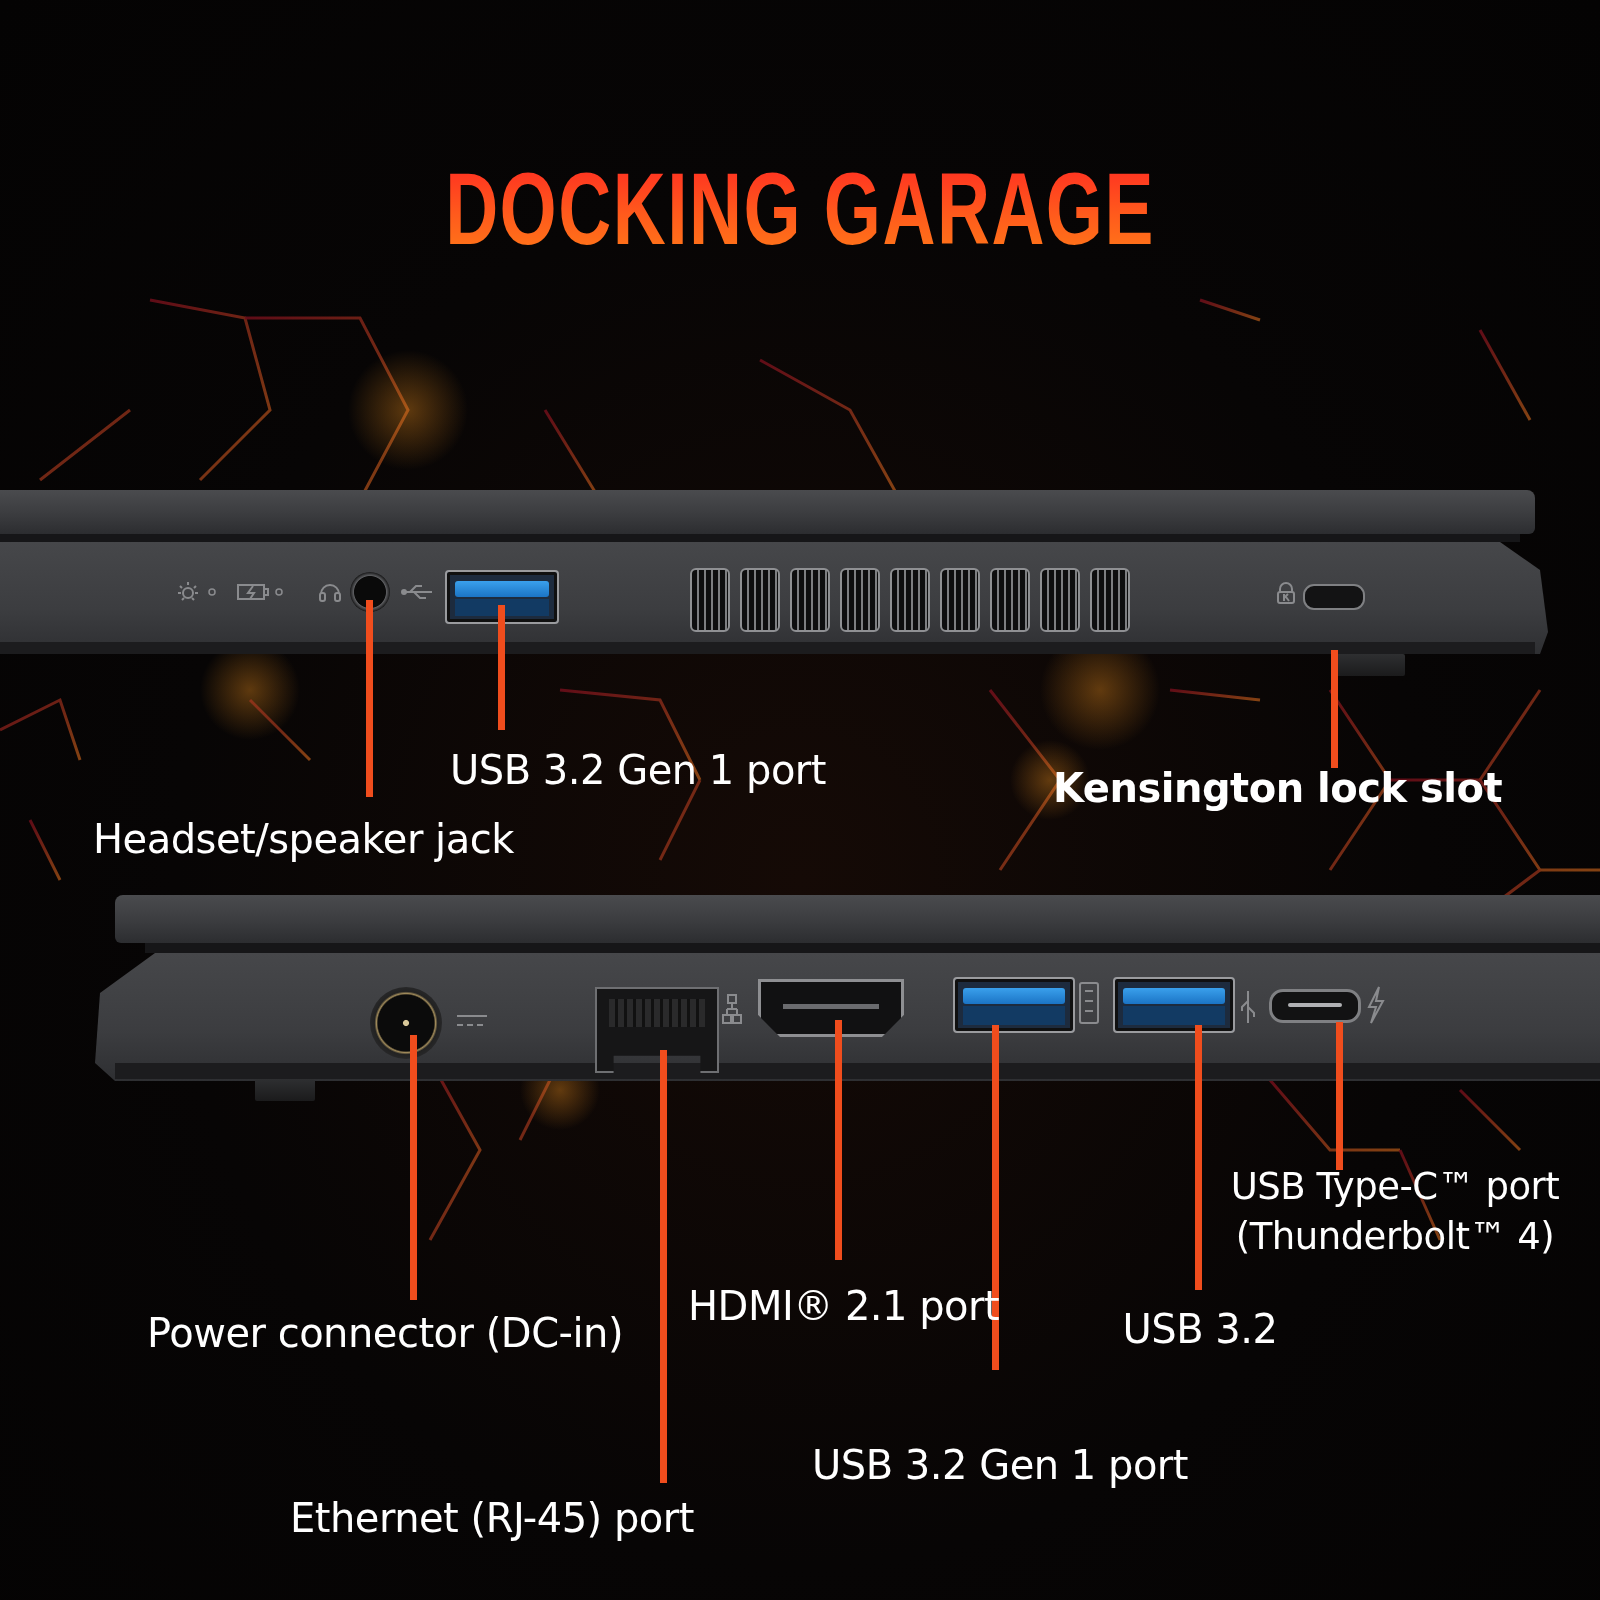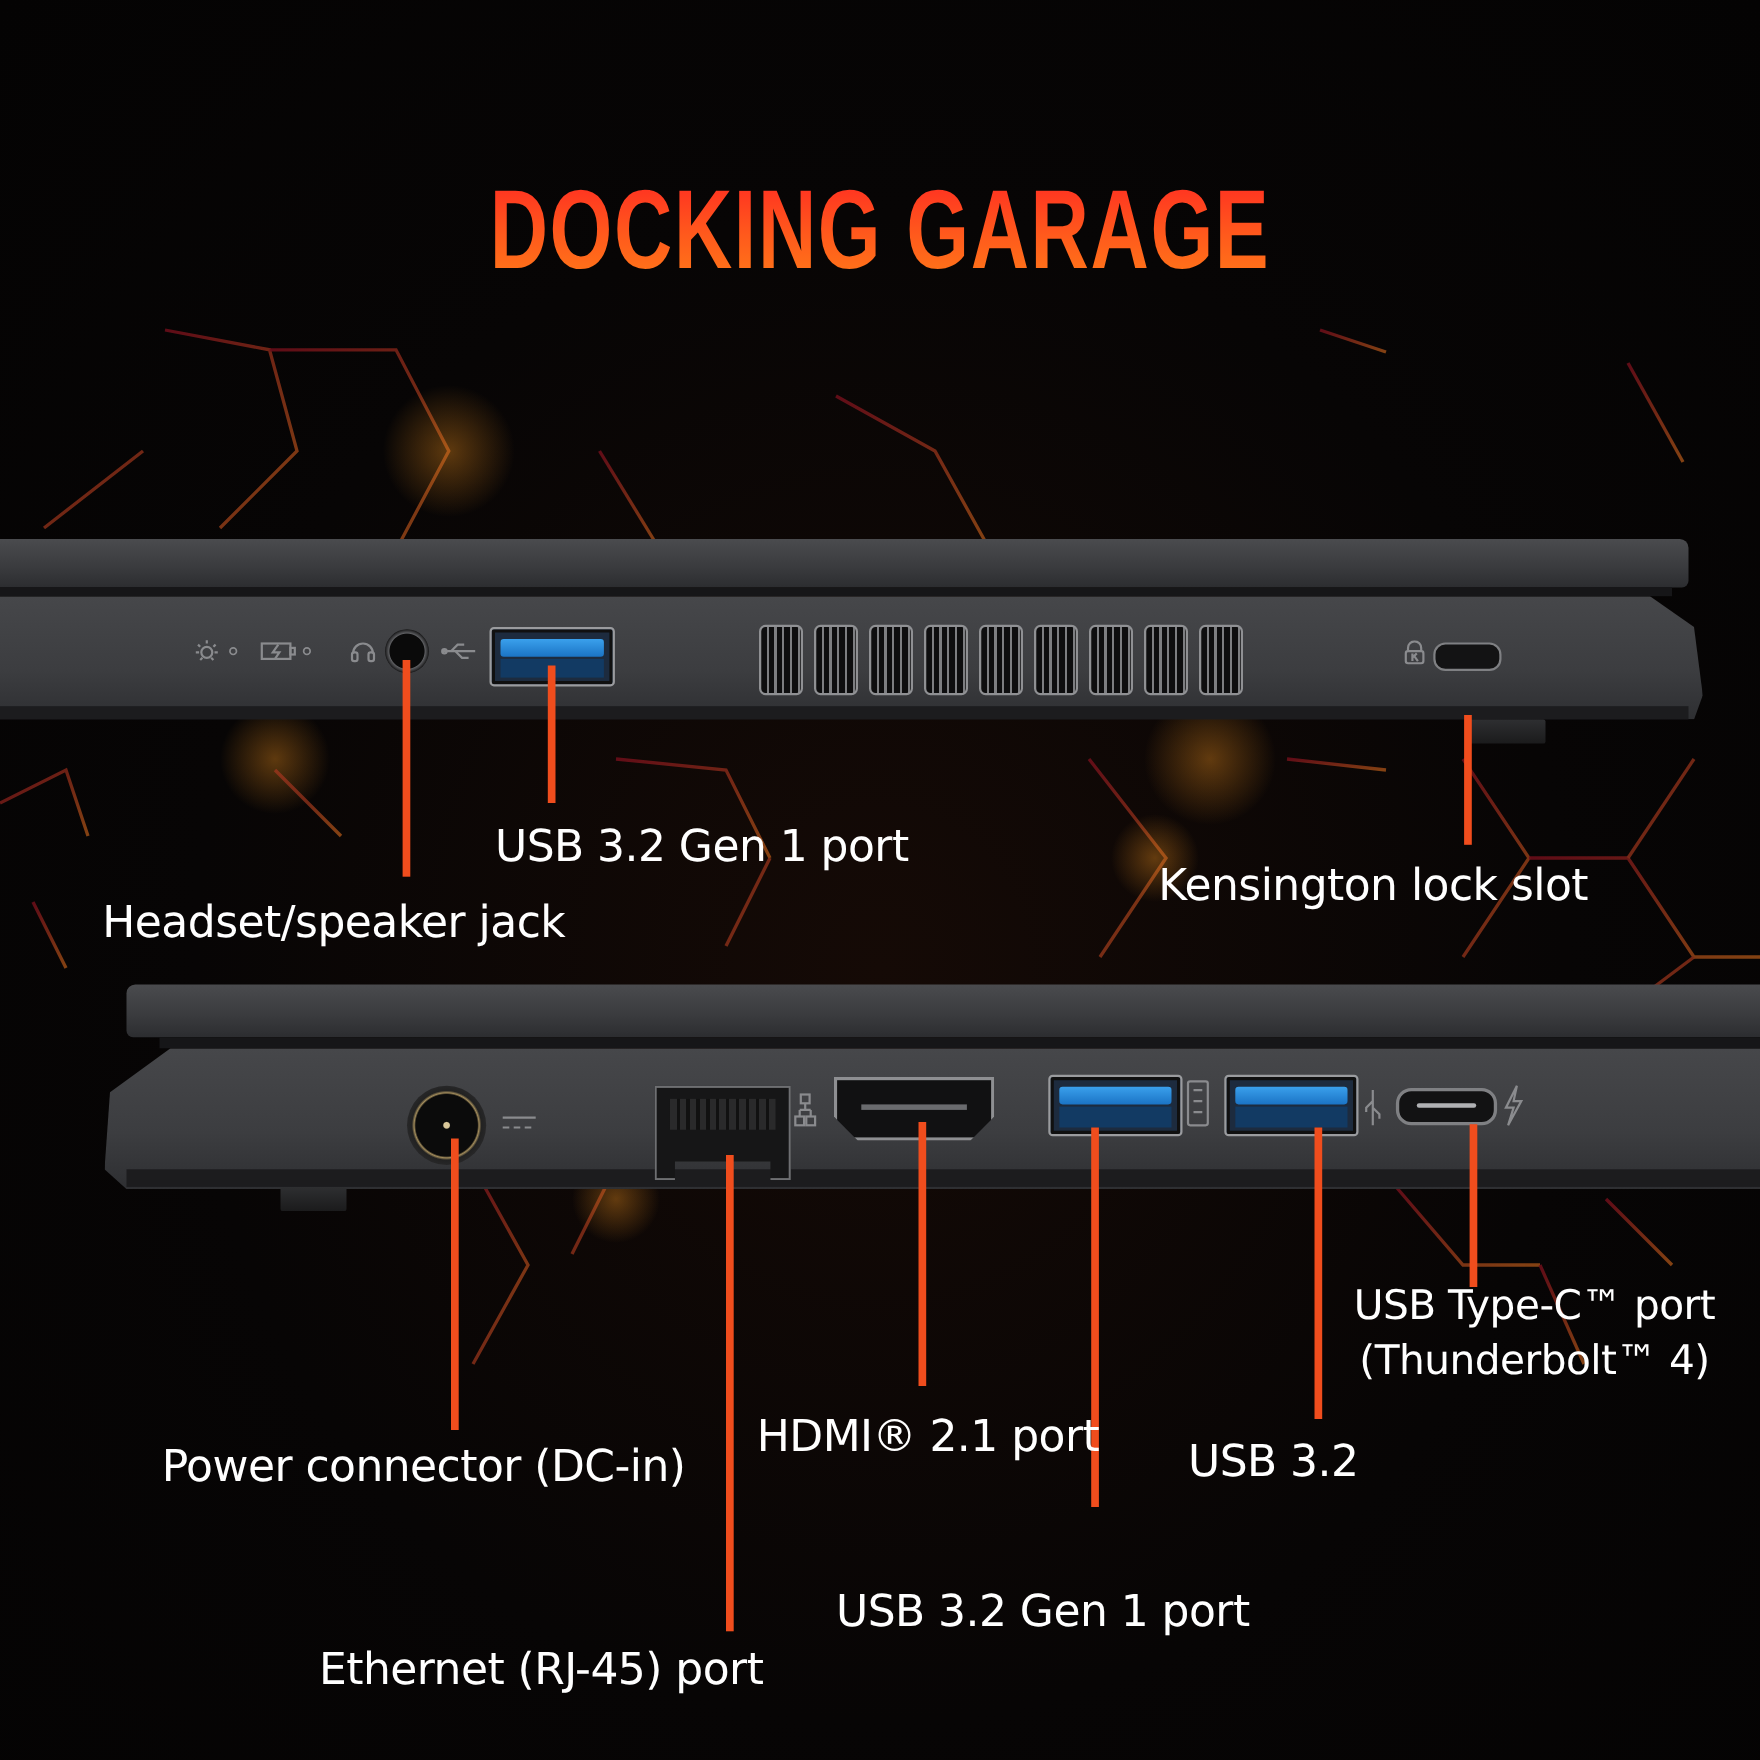--- a/index.html
+++ b/index.html
@@ -7,21 +7,21 @@
   .bg{position:absolute;inset:0;background:radial-gradient(ellipse at 50% 55%,#150a06 0%,#070505 55%,#040303 100%);}
   .hex{position:absolute;inset:0;}
   .title{position:absolute;left:0;width:1600px;top:158px;text-align:center;font-family:"Liberation Sans Narrow","Liberation Sans",sans-serif;font-weight:bold;font-size:102px;letter-spacing:2px;transform:scaleX(0.72);transform-origin:center;background:linear-gradient(180deg,#ff2a22 0%,#ff5a1c 55%,#ff7a18 100%);-webkit-background-clip:text;background-clip:text;color:transparent;line-height:1;}
   .laptop{position:absolute;}
   .lid{position:absolute;background:linear-gradient(180deg,#4a4b4e 0%,#3b3c3f 55%,#2c2d30 100%);border-radius:6px;}
   .gap{position:absolute;background:#161618;}
   .base{position:absolute;background:linear-gradient(180deg,#46474a 0%,#3c3d40 60%,#2e2f32 100%);}
   .foot{position:absolute;background:linear-gradient(180deg,#2e2f31,#1b1b1c);border-radius:2px;}
   .leader{position:absolute;width:7px;background:#f04d1d;}
   .label{position:absolute;color:#ffffff;font-size:40px;line-height:1.4;white-space:nowrap;font-family:"DejaVu Sans",sans-serif;letter-spacing:-0.5px;}
-  .label.center{text-align:left;}
+  .label.center{text-align:center;}
   .usb-a{position:absolute;border:2px solid #9a9b9e;border-radius:4px;background:#1d2b3e;box-shadow:inset 0 0 0 3px #101010;}
   .usb-a .tongue{position:absolute;left:8px;right:8px;top:9px;height:16px;background:linear-gradient(180deg,#3aa0ec,#1b74c5);border-radius:3px;}
   .usb-a .inner{position:absolute;left:8px;right:8px;top:27px;bottom:6px;background:#123a63;}
   .vent{position:absolute;width:36px;height:60px;border:2px solid #8f9093;border-radius:6px;background:repeating-linear-gradient(90deg,#0e0e0f 0px,#0e0e0f 5px,#7d7e81 5px,#7d7e81 7px);}
   .icon-svg{position:absolute;}
 </style>
 </head>
 <body>
 
 <div class="bg"></div>
@@ -141,21 +141,21 @@
     </svg>
   <div style="position:absolute;left:1303px;top:94px;width:58px;height:22px;border-radius:11px;background:#131314;border:2px solid #7f8083;"></div>
 </div>
 
 <div class="leader" style="left:366px;top:600px;height:197px;"></div>
 <div class="leader" style="left:498px;top:605px;height:125px;"></div>
 <div class="leader" style="left:1331px;top:650px;height:118px;"></div>
 
 <div class="label" style="left:450px;top:742px;">USB 3.2 Gen 1 port</div>
 <div class="label" style="left:93px;top:811px;">Headset/speaker jack</div>
-<div class="label" style="left:1053px;top:777px;">Kensington lock slot</div>
+<div class="label" style="left:1053px;top:760px;font-weight:bold;">Kensington lock slot</div>
 
 <div class="laptop" style="left:95px;top:895px;width:1520px;height:220px;">
   <div class="lid" style="left:20px;top:0;width:1500px;height:48px;border-radius:8px 0 0 6px;"></div>
   <div class="gap" style="left:50px;top:48px;width:1470px;height:10px;"></div>
   <div class="base" style="left:0;top:58px;width:1520px;height:128px;clip-path:polygon(60px 0,1520px 0,1520px 128px,20px 128px,0 110px,5px 40px);"></div>
   <div class="gap" style="left:20px;top:168px;width:1500px;height:16px;background:#1c1c1e;"></div>
   <div class="foot" style="left:160px;top:184px;width:60px;height:22px;"></div>
 
   <div style="position:absolute;left:275px;top:92px;width:72px;height:72px;border-radius:50%;background:radial-gradient(circle,#d9c89a 0 5%,#0b0b0b 7% 55%,#a08a5a 58%,#222 62%,#2b2b2d 78%,#5a5b5e 82%,#333436 100%);"></div>
   <svg class="icon-svg" style="left:360px;top:118px;" width="34" height="16" viewBox="0 0 34 16">

